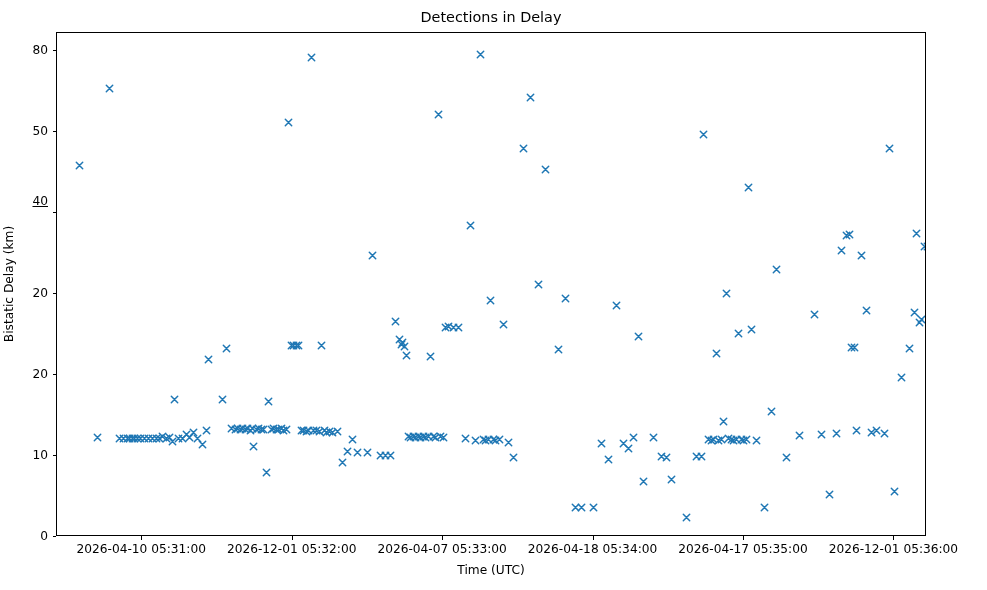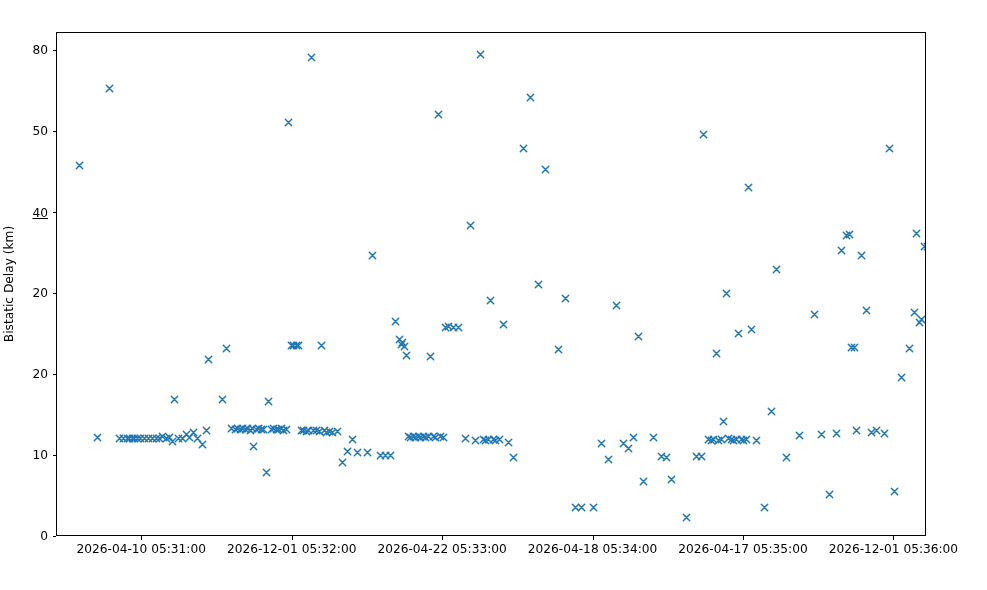--- a/index.html
+++ b/index.html
@@ -115,25 +115,27 @@
     margin-top: -4.5px;
     pointer-events: none;
   }
   .marker svg { display: block; }
 </style>
 </head>
 <body>
 
 <div id="figure">
 
+  <div id="title">Detections in Delay</div>
 
   <div id="ylabel">
     <span>Bistatic Delay (km)</span>
   </div>
 
+  <div id="xlabel">Time (UTC)</div>
 
   <div id="axes">
     <div id="plot-area">
         <div class="marker" style="left: 22.31px; top: 132.89px;">
           <svg width="9" height="9" viewBox="0 0 9 9">
             <path d="M1.3 1.3 L7.7 7.7 M7.7 1.3 L1.3 7.7" stroke="#1f77b4" stroke-width="1.5" stroke-linecap="round" fill="none"></path>
           </svg>
         </div>
         <div class="marker" style="left: 40.12px; top: 404.33px;">
           <svg width="9" height="9" viewBox="0 0 9 9">
@@ -1112,38 +1114,38 @@
         </div>
       </div>
   </div>
 
   <div id="xticks-layer">
       <div class="xtick" style="left: 141.24px;"></div>
       <div class="xticklabel" style="left: 141.24px;">2026-04-10 05:31:00</div>
       <div class="xtick" style="left: 291.68px;"></div>
       <div class="xticklabel" style="left: 291.68px;">2026-12-01 05:32:00</div>
       <div class="xtick" style="left: 442.11px;"></div>
-      <div class="xticklabel" style="left: 442.11px;">2026-04-22 05:33:00</div>
+      <div class="xticklabel" style="left: 442.11px;">2026-04-07 05:33:00</div>
       <div class="xtick" style="left: 592.54px;"></div>
       <div class="xticklabel" style="left: 592.54px;">2026-04-18 05:34:00</div>
       <div class="xtick" style="left: 742.97px;"></div>
       <div class="xticklabel" style="left: 742.97px;">2026-04-17 05:35:00</div>
       <div class="xtick" style="left: 893.41px;"></div>
       <div class="xticklabel" style="left: 893.41px;">2026-12-01 05:36:00</div>
     </div>
   <div id="yticks-layer">
       <div class="ytick" style="top: 536px;"></div>
       <div class="ytl-wrap" style="top: 536px;">0</div>
       <div class="ytick" style="top: 454.97px;"></div>
       <div class="ytl-wrap" style="top: 454.97px;">10</div>
       <div class="ytick" style="top: 373.94px;"></div>
       <div class="ytl-wrap" style="top: 373.94px;">20</div>
       <div class="ytick" style="top: 292.91px;"></div>
       <div class="ytl-wrap" style="top: 292.91px;">20</div>
       <div class="ytick" style="top: 211.88px;"></div>
-      <div class="ytl-wrap" style="top: 213px; text-decoration: underline;">40</div>
+      <div class="ytl-wrap" style="top: 201px; text-decoration: underline;">40</div>
       <div class="ytick" style="top: 130.86px;"></div>
       <div class="ytl-wrap" style="top: 130.86px;">50</div>
       <div class="ytick" style="top: 49.83px;"></div>
       <div class="ytl-wrap" style="top: 49.83px;">80</div>
     </div>
 
 </div>
 
 </body></html>

